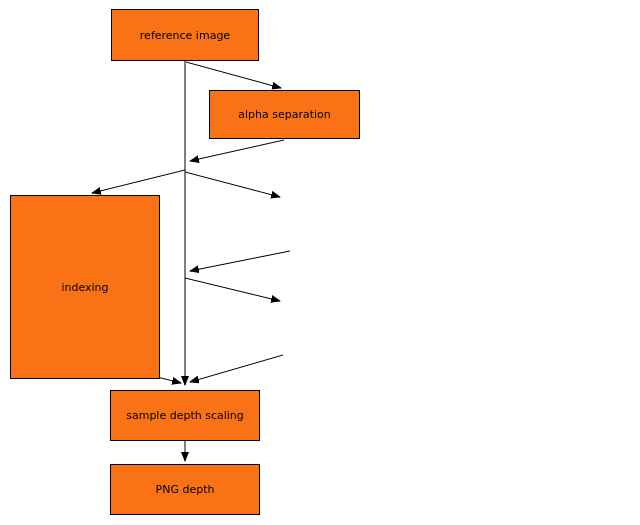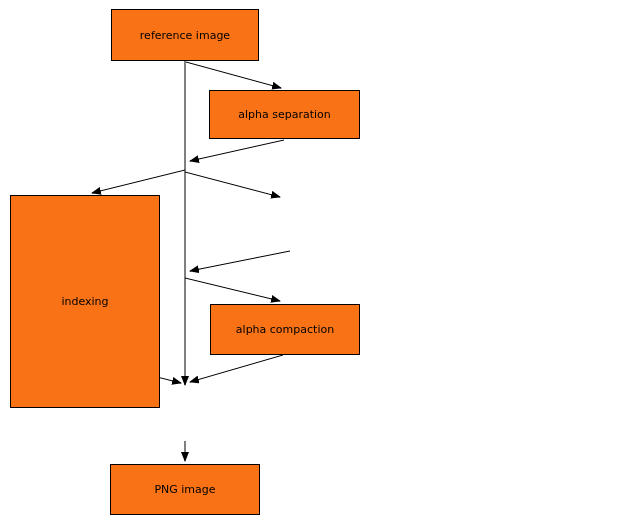--- a/index.html
+++ b/index.html
@@ -16,21 +16,21 @@
     background:#f97316;
     border:1px solid #000000;
     box-sizing:border-box;
     display:flex;align-items:center;justify-content:center;
     font-size:11px;color:#000000;
     text-align:center;
     white-space:nowrap;
   }
   #node-reference-image   {left:111px;top:9px;  width:148px;height:52px;}
   #node-alpha-separation  {left:209px;top:90px; width:151px;height:49px;text-align:right;}
-  #node-indexing          {left:10px; top:195px;width:150px;height:213px;}
+  #node-indexing          {left:10px; top:195px;width:150px;height:184px;}
   #node-rgb-merging       {left:211px;top:200px;width:149px;height:50px;}
   #node-alpha-compaction  {left:210px;top:304px;width:150px;height:51px;}
   #node-sample-depth-scaling{left:110px;top:390px;width:150px;height:51px;}
   #node-png-image         {left:110px;top:464px;width:150px;height:51px;}
 </style>
 </head>
 <body>
 
 <div id="canvas">
 
@@ -60,22 +60,22 @@
 
   <div class="node" id="node-alpha-separation">
     <span>alpha separation</span>
   </div>
 
   <div class="node" id="node-indexing">
     <span>indexing</span>
   </div>
 
 
-  <div class="node" id="node-alpha-compaction">
-    <span>alpha compaction</span>
+
+  <div class="node" id="node-sample-depth-scaling">
+    <span>sample depth scaling</span>
   </div>
 
-
   <div class="node" id="node-png-image">
-    <span>PNG image</span>
+    <span>PNG depth</span>
   </div>
 
 </div>
 
 </body></html>

